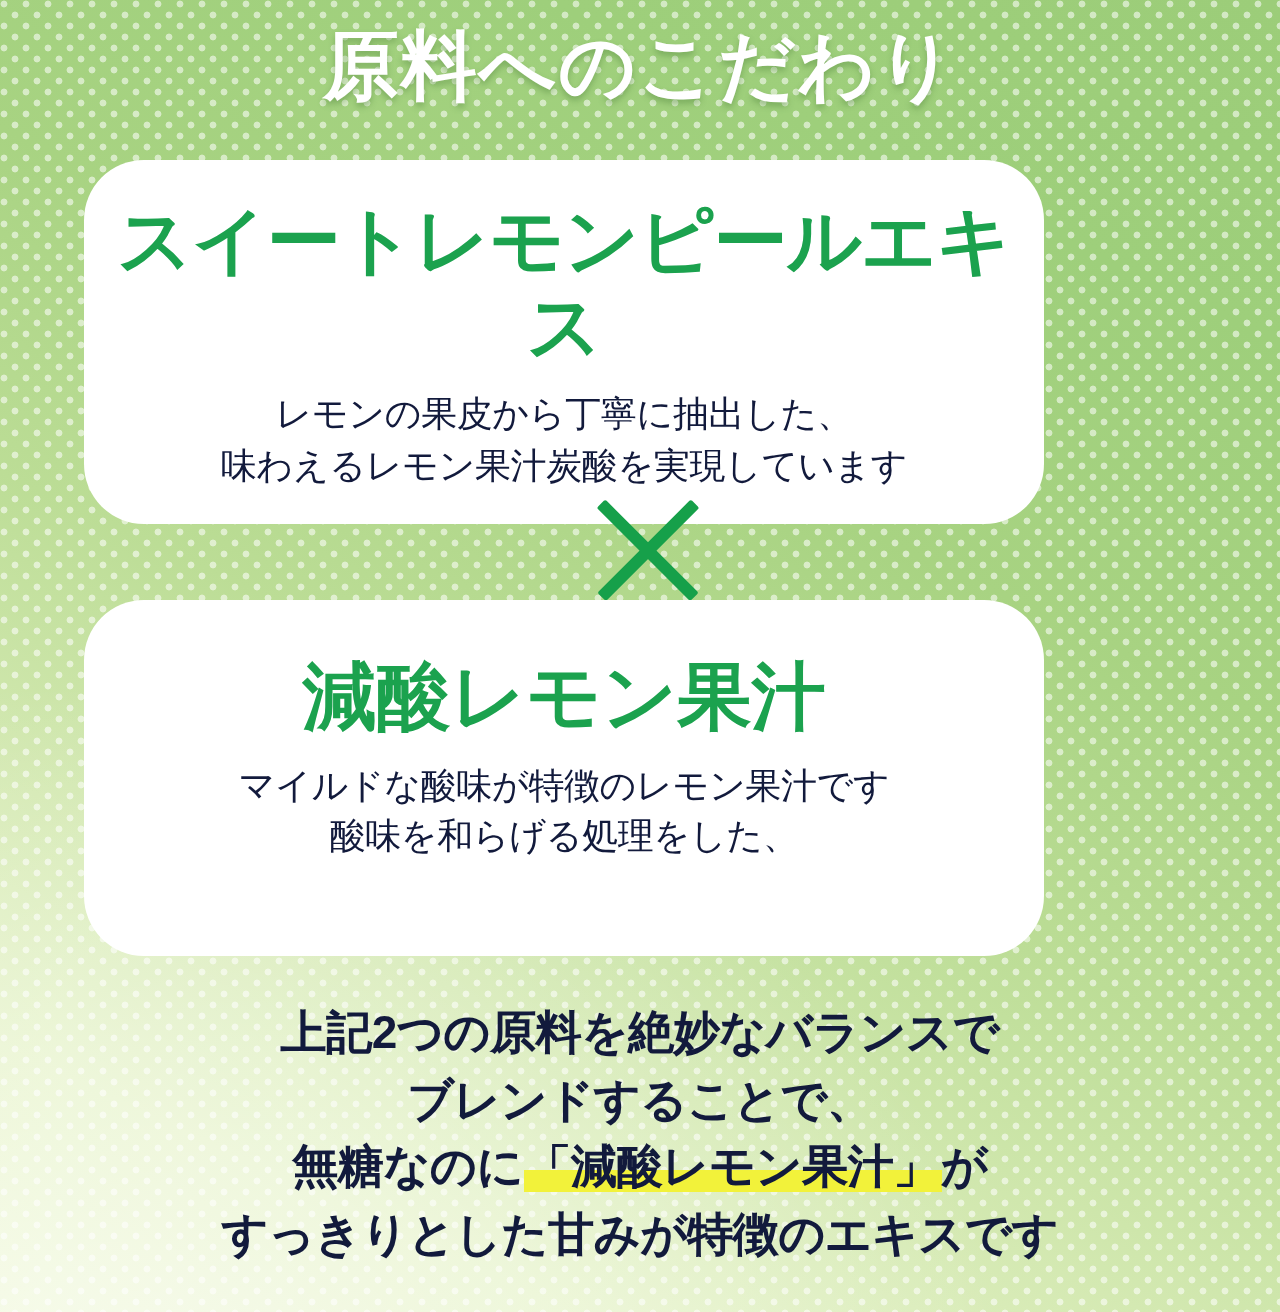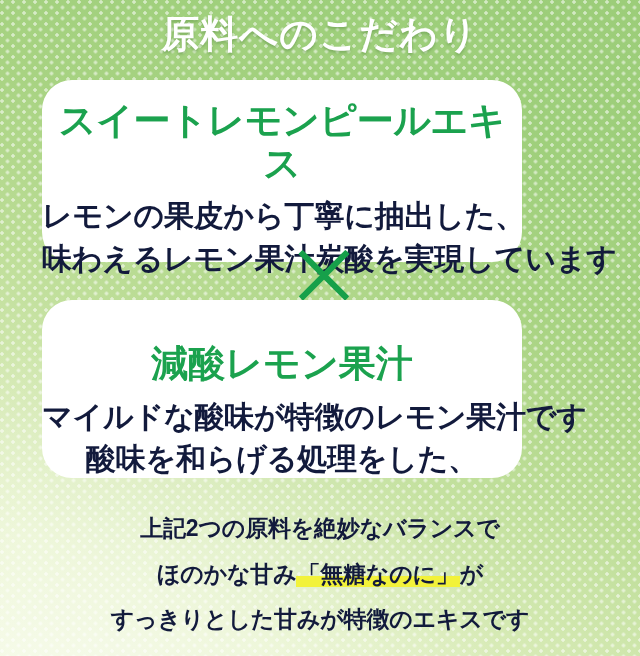--- a/index.html
+++ b/index.html
@@ -74,35 +74,35 @@
   .card {
     position: absolute;
     left: 42px;
     width: 480px;
     background: #ffffff;
     border-radius: 30px;
     box-sizing: border-box;
     text-align: center;
   }
   #card-1 { top: 80px;  height: 182px; padding-top: 20px; }
-  #card-2 { top: 300px; height: 178px; padding-top: 39px; }
+  #card-2 { top: 300px; height: 178px; padding-top: 24px; }
 
   .card-heading {
     color: #1ba24e;
     font-weight: bold;
     line-height: 1.15;
     margin: 0 0 10px 0;
   }
   #card-1 .card-heading { font-size: 37px; letter-spacing: -0.5px; }
   #card-2 .card-heading { font-size: 37px; letter-spacing: 0px; margin-top: 4px; }
 
   .card-body {
     color: #121a3c;
-    font-size: 30px;
-    font-weight: bold;
+    font-size: 18px;
+    font-weight: normal;
     line-height: 1.42;
     letter-spacing: -0.2px;
   }
   .card-body .ln { display: block; white-space: nowrap; }
 
   
   #x-mark {
     position: absolute;
     left: 297px;
     top: 248px;
@@ -127,21 +127,21 @@
     left: 0;
     top: 500px;
     width: 640px;
     text-align: center;
     color: #121a3c;
     font-size: 23px;
     font-weight: bold;
     line-height: 1.46;
     letter-spacing: -0.2px;
   }
-  #summary .ln { display: block; white-space: nowrap; margin-top: 12px; }
+  #summary .ln { display: block; white-space: nowrap; }
   .hl {
     background: linear-gradient(to top,
         #f2f23a 0%, #f2f23a 42%,
         rgba(242,242,58,0) 42%, rgba(242,242,58,0) 100%);
     padding: 0 1px;
   }
 </style>
 </head>
 <body>
 
@@ -168,17 +168,18 @@
   <div class="card" id="card-2">
     <div class="card-heading">減酸レモン果汁</div>
     <div class="card-body">
       <span class="ln">マイルドな酸味が特徴のレモン果汁です</span>
       <span class="ln">酸味を和らげる処理をした、</span>
     </div>
   </div>
 
   <div id="summary">
     <span class="ln">上記2つの原料を絶妙なバランスで</span>
-    <span class="ln"><span>ほのかな甘み</span><span class="hl">「無糖なのに」</span><span>が</span></span>
+    <span class="ln">ブレンドすることで、</span>
+    <span class="ln"><span>無糖なのに</span><span class="hl">「減酸レモン果汁」</span><span>が</span></span>
     <span class="ln">すっきりとした甘みが特徴のエキスです</span>
   </div>
 
 </div>
 
 </body></html>

